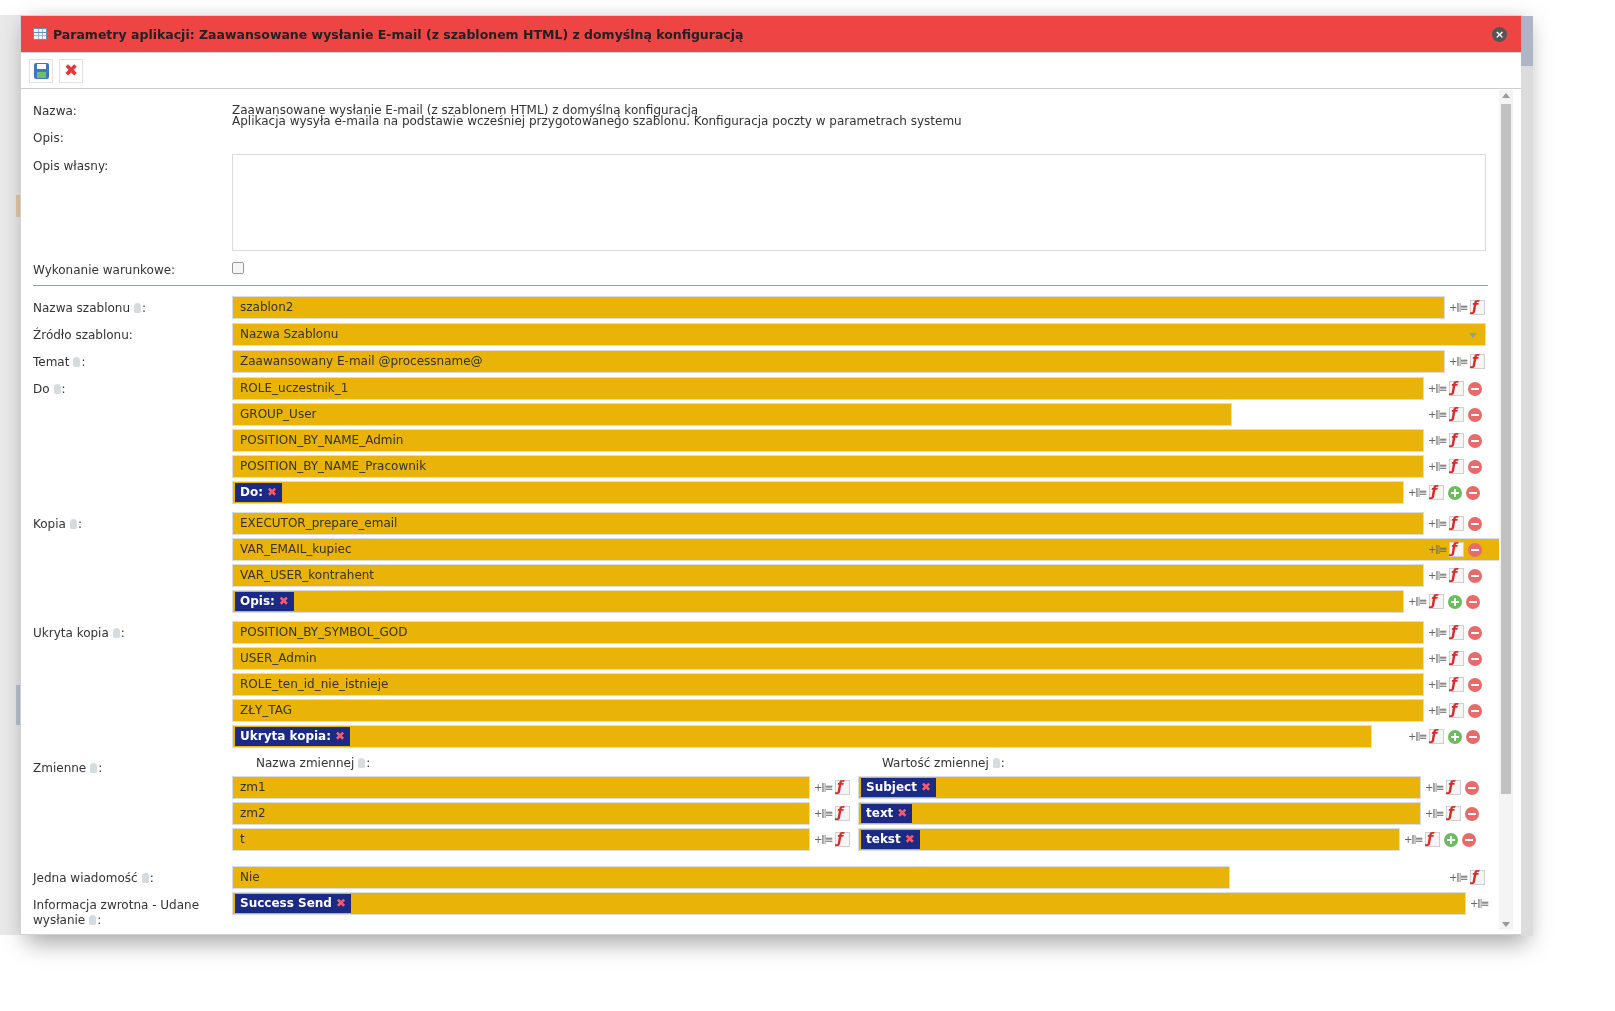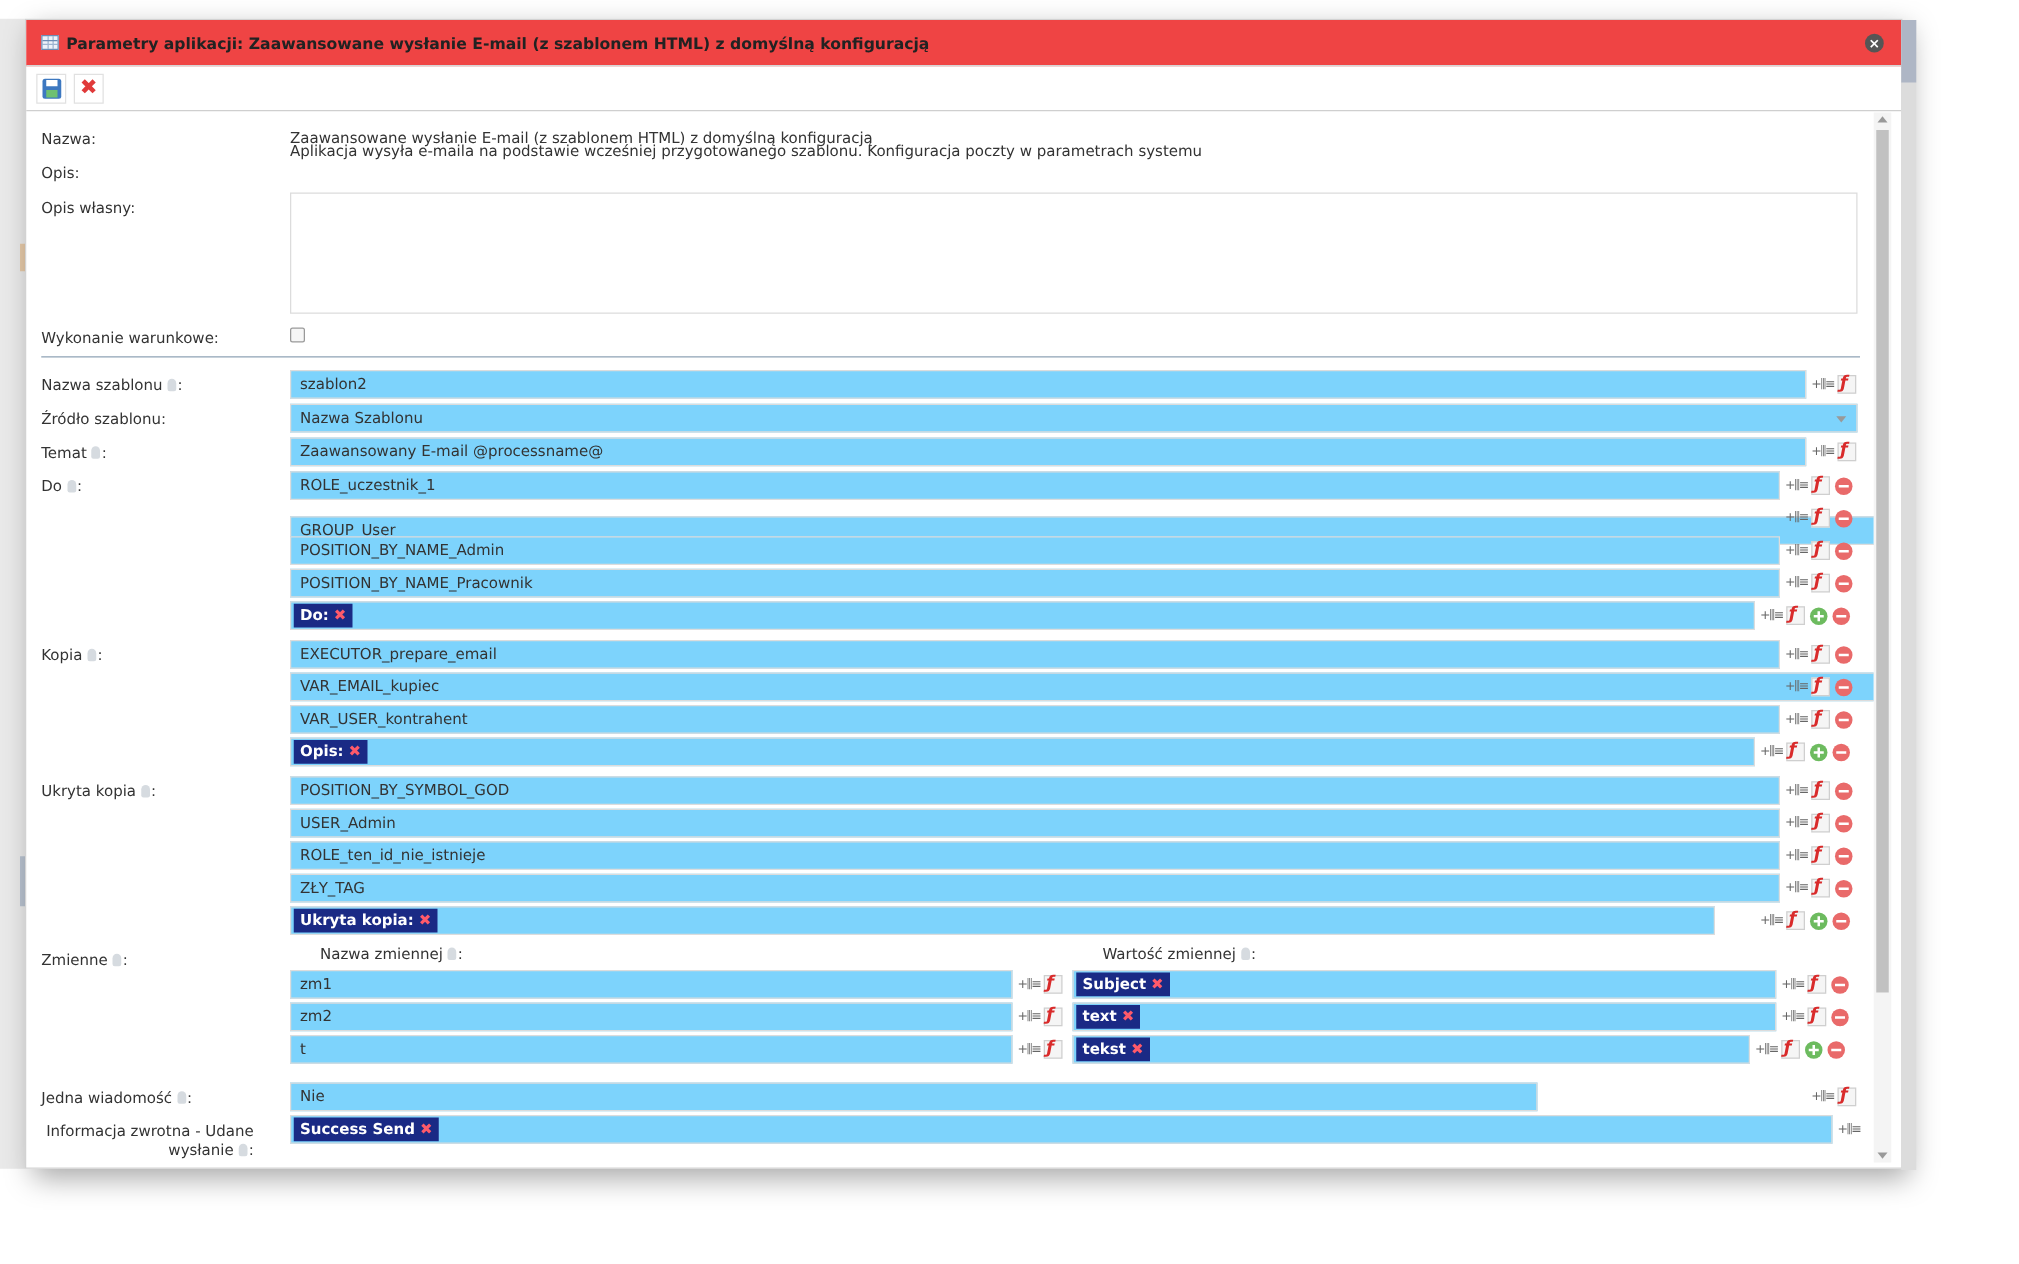--- a/index.html
+++ b/index.html
@@ -38,24 +38,24 @@
   .tb-btn { width: 24px; height: 24px; border: 1px solid #e1e1e1; background: #fff; display: flex; align-items: center; justify-content: center; }
   .save-ico { width: 15px; height: 16px; background: #3d78c0; border-radius: 2px; position: relative; }
   .save-ico::before { content:""; position:absolute; left:3px; top:1px; width:9px; height:5px; background:#fff; }
   .save-ico::after { content:""; position:absolute; left:3px; top:9px; width:9px; height:6px; background:#6ec071; }
   .x-ico { color: #e03a3a; font-weight: bold; font-size: 17px; line-height: 1; }
   .content { position: absolute; left: 0; top: 74px; width: 1478px; height: 840px; overflow: hidden; }
   .vscroll { position: absolute; left: 1478px; top: 74px; width: 14px; height: 840px; background: #f4f4f4; }
   .vscroll .arr-up { position:absolute; top:3px; left:3px; width:0; height:0; border-left:4px solid transparent; border-right:4px solid transparent; border-bottom:5px solid #999; }
   .vscroll .arr-dn { position:absolute; bottom:3px; left:3px; width:0; height:0; border-left:4px solid transparent; border-right:4px solid transparent; border-top:5px solid #999; }
   .vscroll .thumb { position:absolute; top:14px; left:2px; width:10px; height:690px; background:#c1c1c1; }
-  .lbl { position: absolute; left: 12px; color: #333; font-size: 12px; text-align: right; }
+  .lbl { position: absolute; left: 12px; color: #333; font-size: 12px; }
   .val-text { position: absolute; left: 211px; font-size: 12px; color: #333; }
   .field {
-    position: absolute; height: 23px; border: 1px solid #dcdcdc; background: #7dd3fc;
+    position: absolute; height: 23px; border: 1px solid #dcdcdc; background: #eab308;
     font-size: 12px; line-height: 21px; padding-left: 7px; color: #333; white-space: nowrap;
   }
   .textarea { position:absolute; left:211px; top:64px; width:1254px; height:97px; border:1px solid #dcdcdc; }
   .checkbox { position:absolute; left:211px; top:172px; width:12px; height:12px; border:1px solid #999; border-radius:2px; background:#f6f6f6; }
   .sep { position:absolute; left:12px; top:195px; width:1455px; height:1px; background:#8fa3b5; }
   .bulb { display:inline-block; width:7px; height:10px; border-radius:4px 4px 2px 2px; background:#d6dbe0; vertical-align:-1px; margin:0 1px 0 4px; }
   .tag { display:inline-block; background:#1a2a85; color:#fff; font-size:12px; line-height:19px; height:19px; padding:0 5px; margin-top:1px; margin-left:-5px; font-weight:600; }
   .tag .tx { color:#ff5a6a; font-weight:bold; margin-left:4px; }
   .icons { position:absolute; display:flex; align-items:center; gap:4px; height:23px; }
   .ic-insert { width:17px; height:12px; font-size:10px; color:#666; line-height:12px; letter-spacing:-1px; }
@@ -128,21 +128,21 @@
       <span class="ic-func"></span>
     </div>
 
     <span class="lbl" style="top:292px"><span>Do</span><span class="bulb"></span>:</span>
     <div class="field" style="left:211px;top:287px;width:1192px">ROLE_uczestnik_1</div>
     <div class="icons" style="left:1407px;top:287px">
         <span class="ic-insert">+⫼≡</span>
         <span class="ic-func"></span>
         <span class="ic-minus"></span>
       </div>
-    <div class="field" style="left:211px;top:323px;width:1384px">GROUP_User</div>
+    <div class="field" style="left:211px;top:313px;width:1000px">GROUP_User</div>
     <div class="icons" style="left:1407px;top:313px">
         <span class="ic-insert">+⫼≡</span>
         <span class="ic-func"></span>
         <span class="ic-minus"></span>
       </div>
     <div class="field" style="left:211px;top:339px;width:1192px">POSITION_BY_NAME_Admin</div>
     <div class="icons" style="left:1407px;top:339px">
         <span class="ic-insert">+⫼≡</span>
         <span class="ic-func"></span>
         <span class="ic-minus"></span>

